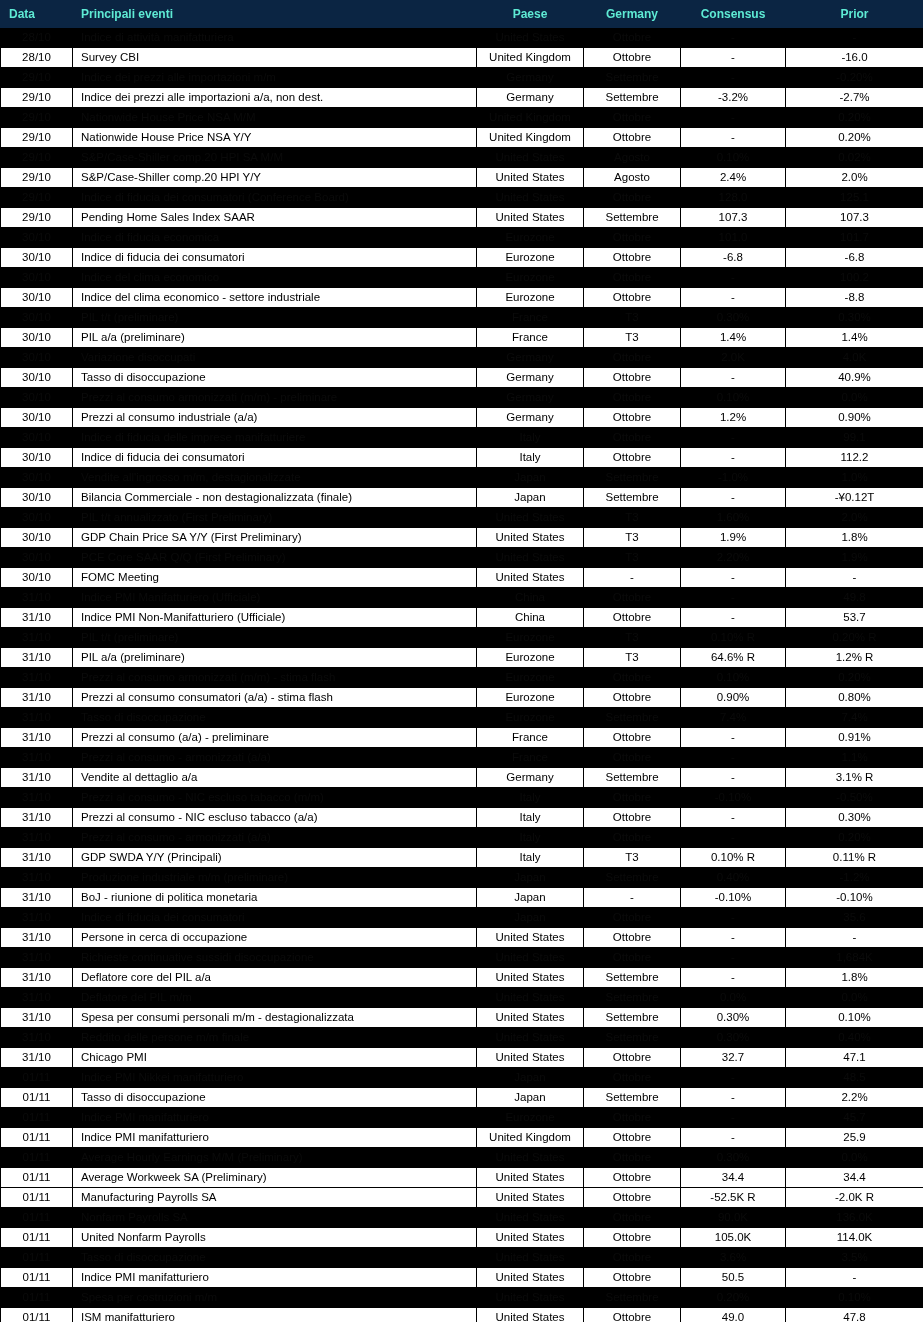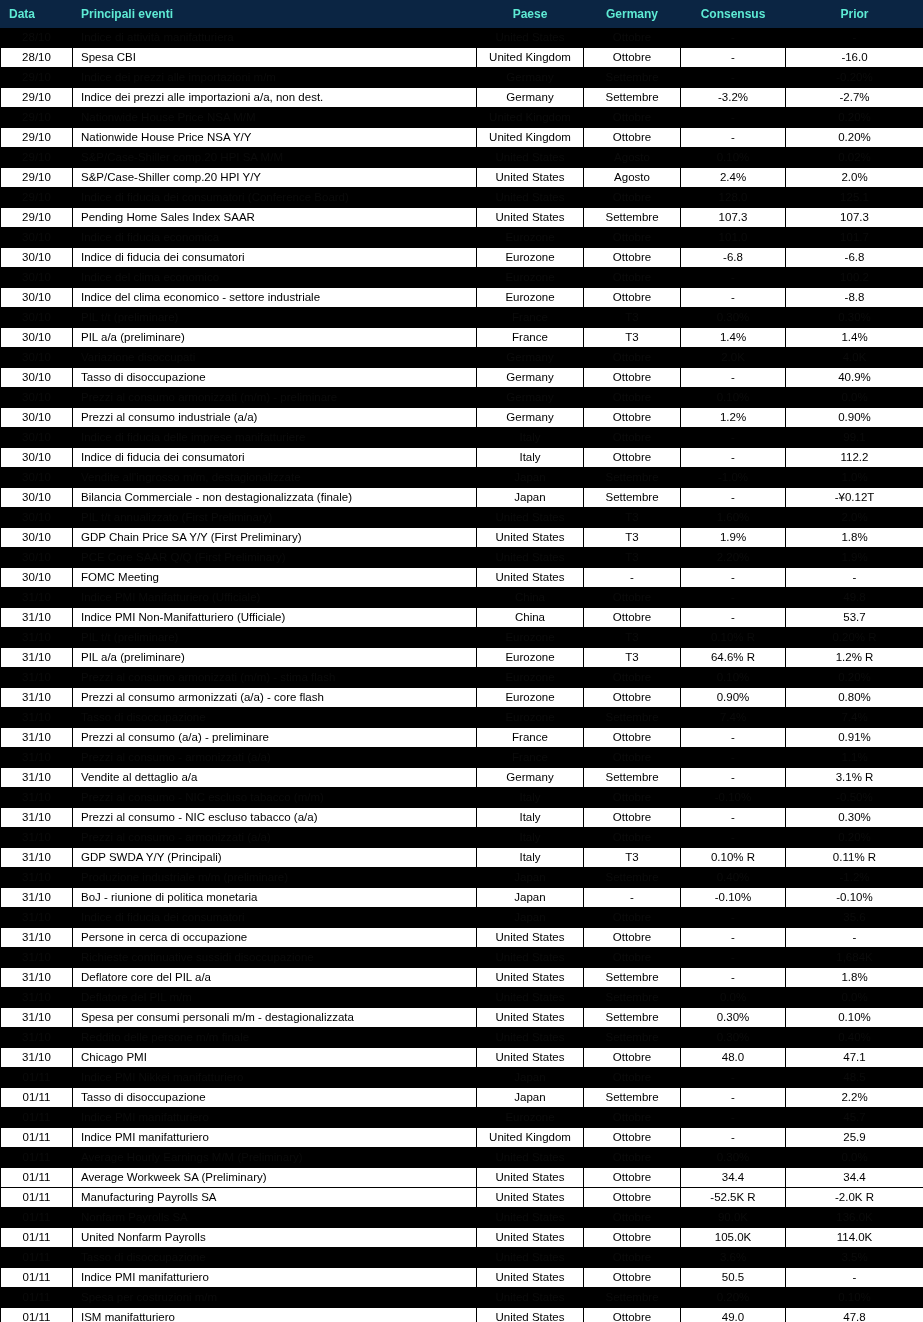--- a/index.html
+++ b/index.html
@@ -91,21 +91,21 @@
       <tr class="obs">
         <td>28/10</td>
         <td class="ev">Indice di attività manifatturiera</td>
         <td>United States</td>
         <td>Ottobre</td>
         <td>-</td>
         <td>-</td>
       </tr>
       <tr class="vis">
         <td>28/10</td>
-        <td class="ev">Spesa CBI</td>
+        <td class="ev">Survey CBI</td>
         <td>United Kingdom</td>
         <td>Ottobre</td>
         <td>-</td>
         <td>-16.0</td>
       </tr>
       <tr class="obs">
         <td>29/10</td>
         <td class="ev">Indice dei prezzi alle importazioni m/m</td>
         <td>Germany</td>
         <td>Settembre</td>
@@ -347,21 +347,21 @@
       <tr class="obs">
         <td>31/10</td>
         <td class="ev">Prezzi al consumo armonizzati (m/m) - stima flash</td>
         <td>Eurozone</td>
         <td>Ottobre</td>
         <td>0.10%</td>
         <td>0.20%</td>
       </tr>
       <tr class="vis">
         <td>31/10</td>
-        <td class="ev">Prezzi al consumo armonizzati (a/a) - core flash</td>
+        <td class="ev">Prezzi al consumo consumatori (a/a) - stima flash</td>
         <td>Eurozone</td>
         <td>Ottobre</td>
         <td>0.90%</td>
         <td>0.80%</td>
       </tr>
       <tr class="obs">
         <td>31/10</td>
         <td class="ev">Tasso di disoccupazione</td>
         <td>Eurozone</td>
         <td>Settembre</td>
@@ -494,21 +494,21 @@
         <td>United States</td>
         <td>Settembre</td>
         <td>0.30%</td>
         <td>0.40%</td>
       </tr>
       <tr class="vis">
         <td>31/10</td>
         <td class="ev">Chicago PMI</td>
         <td>United States</td>
         <td>Ottobre</td>
-        <td>48.0</td>
+        <td>32.7</td>
         <td>47.1</td>
       </tr>
       <tr class="obs">
         <td>01/11</td>
         <td class="ev">Indice PMI Nikkei manifatturiero</td>
         <td>Japan</td>
         <td>Ottobre</td>
         <td>-</td>
         <td>48.5</td>
       </tr>

